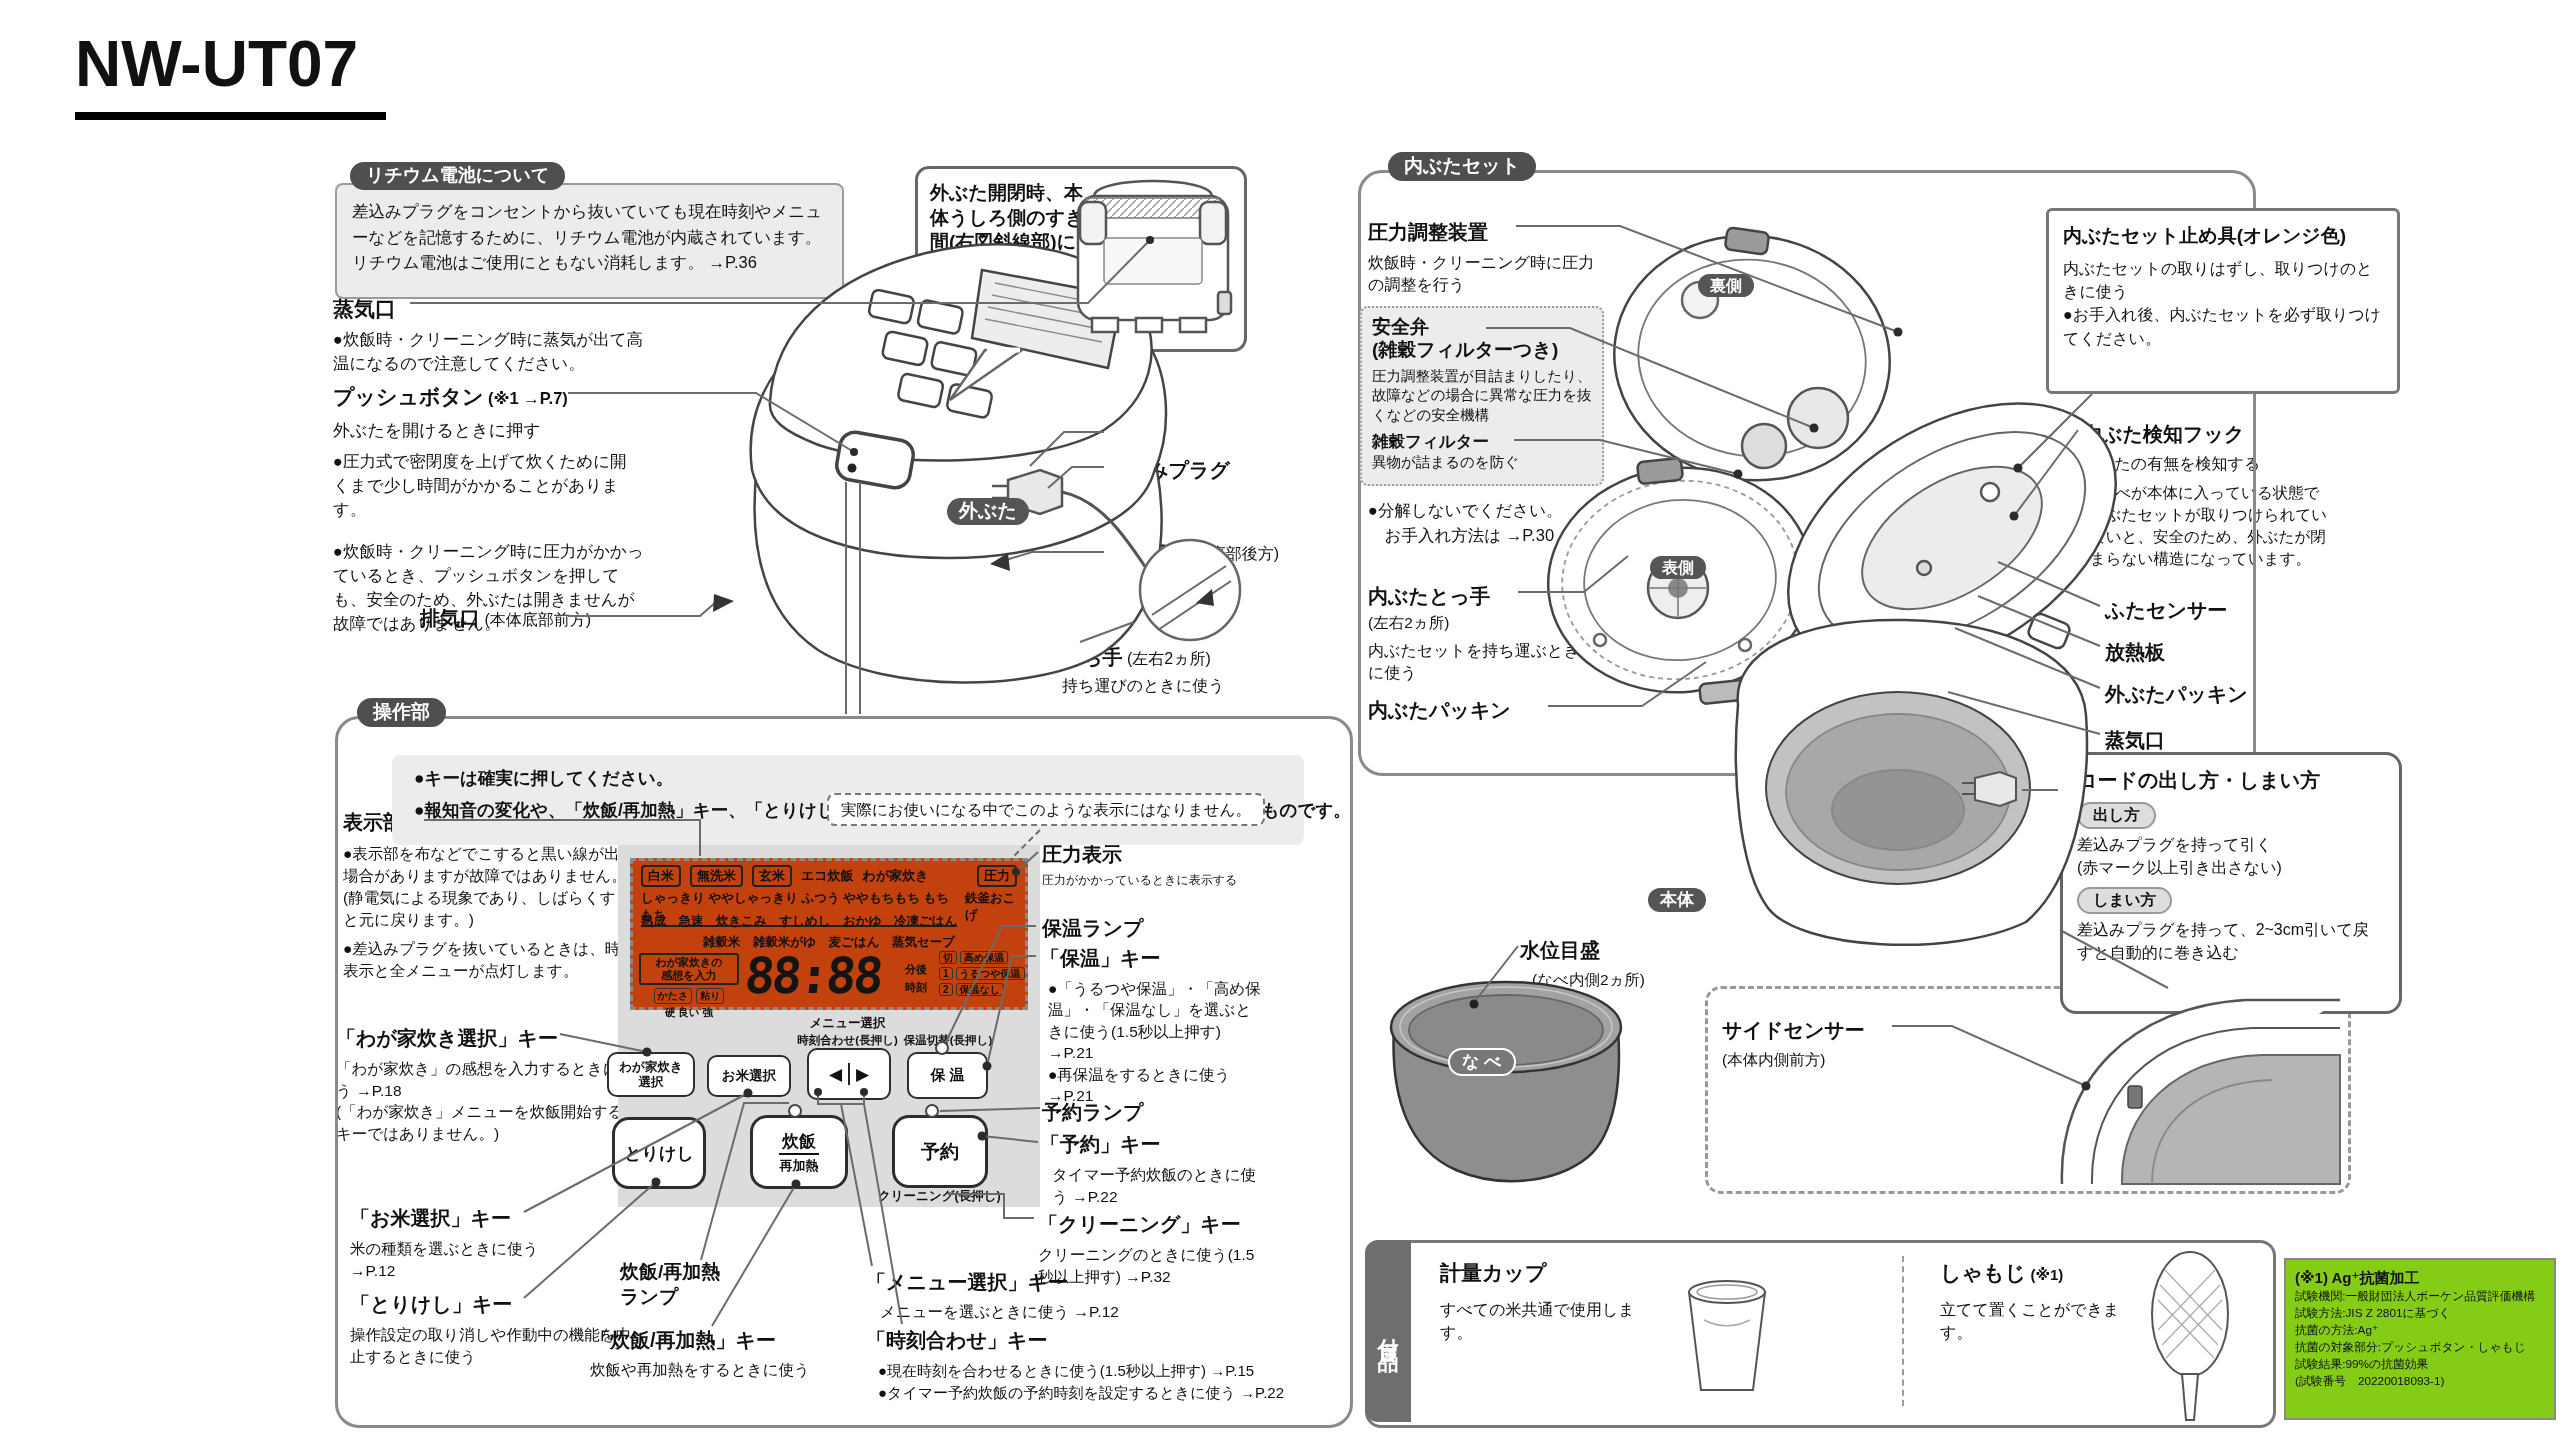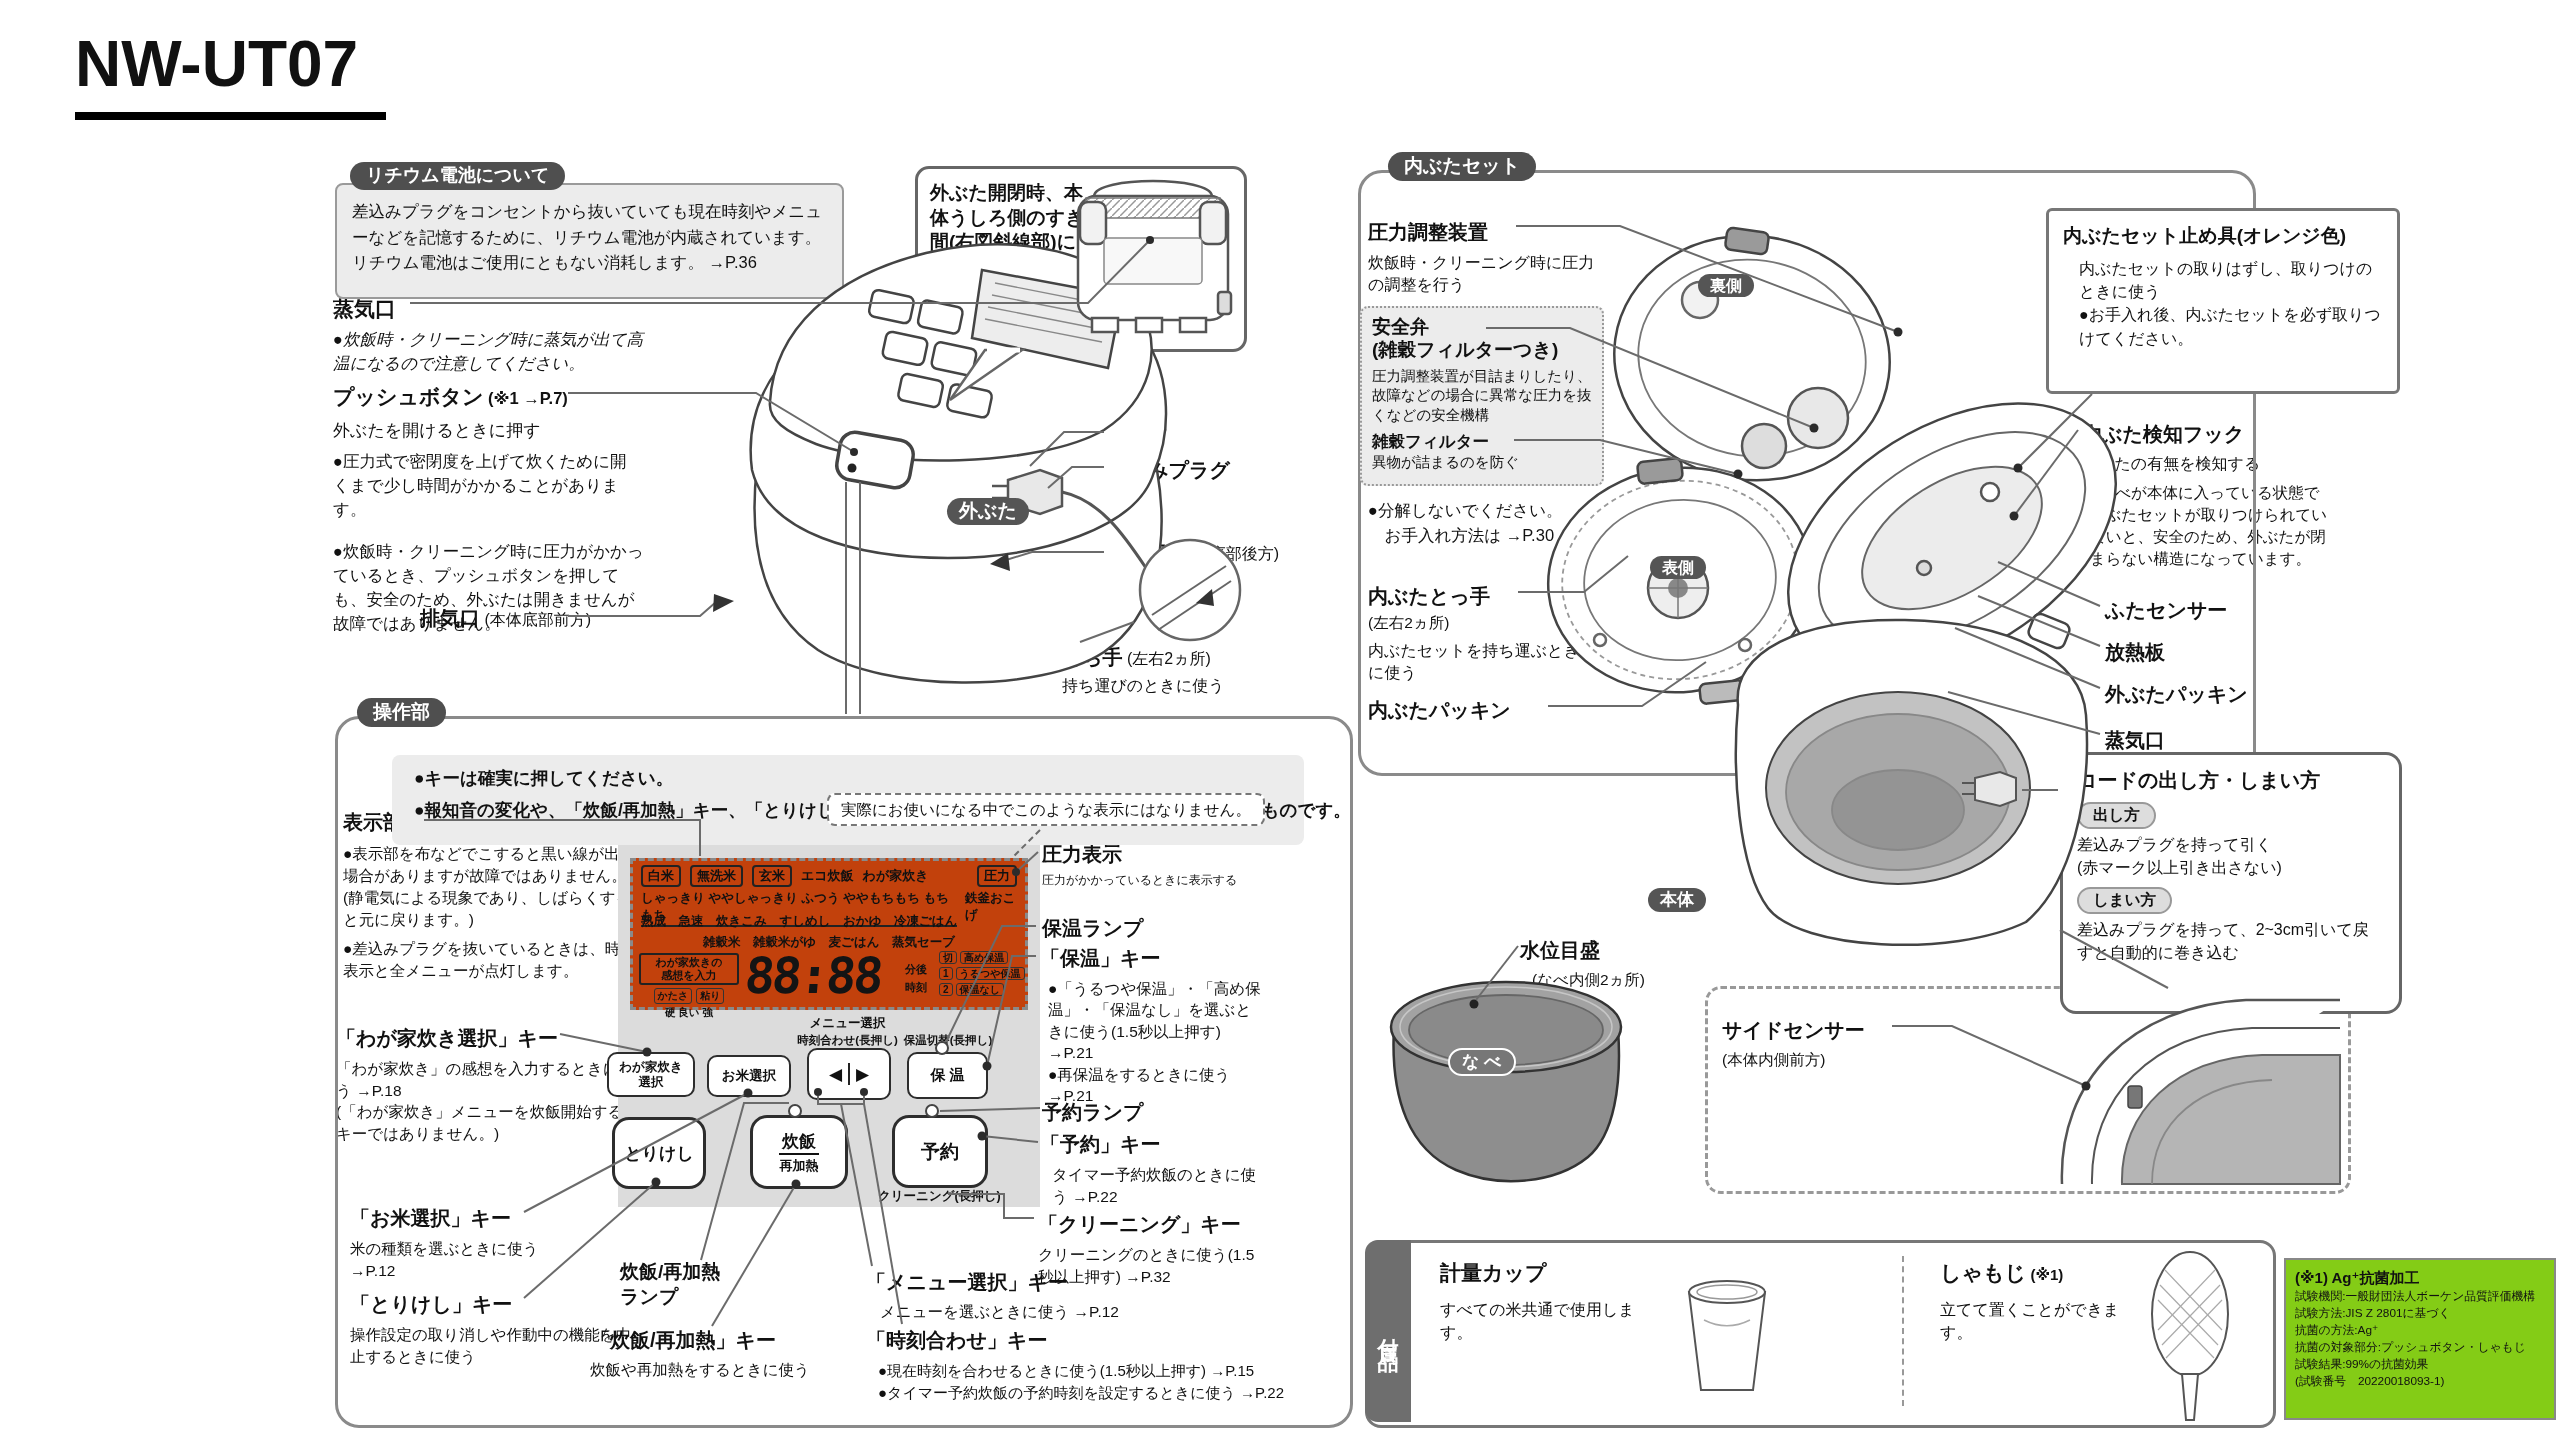--- a/index.html
+++ b/index.html
@@ -33,21 +33,21 @@
 <div id="canvas">
 
   <div class="t b" style="left:75px;top:24px;font-size:64px;border-bottom:8px solid #000;padding:0 28px 8px 0;">NW-UT07</div>
 
   <div class="graybox" style="left:335px;top:183px;width:505px;height:112px;border:2px solid #9a9a9a;"></div>
   <div class="pill" style="left:350px;top:162px;font-size:18px;">リチウム電池について</div>
   <div class="t pre z2" style="left:352px;top:199px;width:480px;font-size:16.5px;line-height:1.55;">差込みプラグをコンセントから抜いていても現在時刻やメニューなどを記憶するために、リチウム電池が内蔵されています。
 リチウム電池はご使用にともない消耗します。 →P.36</div>
 
   <div class="t b" style="left:333px;top:296px;font-size:21px;">蒸気口</div>
-  <div class="t" style="left:333px;top:328px;width:322px;font-size:16.5px;line-height:1.45;font-style:italic;">●炊飯時・クリーニング時に蒸気が出て高温になるので注意してください。</div>
+  <div class="t" style="left:333px;top:328px;width:322px;font-size:16.5px;line-height:1.45;">●炊飯時・クリーニング時に蒸気が出て高温になるので注意してください。</div>
 
   <div class="t" style="left:333px;top:384px;">
     <span class="b" style="font-size:21px;">プッシュボタン</span>
     <span class="b" style="font-size:16.5px;">(※1 →P.7)</span>
   </div>
   <div class="t" style="left:333px;top:420px;font-size:17px;">外ぶたを開けるときに押す</div>
   <div class="t" style="left:333px;top:450px;width:302px;font-size:16.5px;line-height:1.45;">●圧力式で密閉度を上げて炊くために開くまで少し時間がかかることがあります。</div>
   <div class="t" style="left:333px;top:540px;width:312px;font-size:16.5px;line-height:1.45;">●炊飯時・クリーニング時に圧力がかかっているとき、プッシュボタンを押しても、安全のため、外ぶたは開きませんが故障ではありません。</div>
 
   <div class="t" style="left:420px;top:606px;">
@@ -211,21 +211,21 @@
   <div class="t b" style="left:1368px;top:584px;font-size:20px;">内ぶたとっ手</div>
   <div class="t" style="left:1368px;top:613px;font-size:15.5px;">(左右2ヵ所)</div>
   <div class="t" style="left:1368px;top:640px;width:212px;font-size:16px;line-height:1.4;">内ぶたセットを持ち運ぶときに使う</div>
   <div class="t b" style="left:1368px;top:698px;font-size:20px;">内ぶたパッキン</div>
 
   <div class="badge" style="left:1698px;top:274px;font-size:16px;">裏側</div>
   <div class="badge" style="left:1650px;top:556px;font-size:16px;">表側</div>
 
   <div class="whitebox" style="left:2046px;top:208px;width:354px;height:186px;border:3px solid #777;border-radius:6px;padding:12px 14px;box-sizing:border-box;">
     <div class="b" style="font-size:19px;">内ぶたセット止め具(オレンジ色)</div>
-    <div class="pre" style="font-size:16px;line-height:1.45;margin-top:8px;margin-left:16px;">内ぶたセットの取りはずし、取りつけのときに使う
+    <div class="pre" style="font-size:16px;line-height:1.45;margin-top:8px;">内ぶたセットの取りはずし、取りつけのときに使う
 ●お手入れ後、内ぶたセットを必ず取りつけてください。</div>
   </div>
 
   <div class="t b" style="left:2082px;top:422px;font-size:20px;">内ぶた検知フック</div>
   <div class="t" style="left:2082px;top:454px;font-size:16px;">内ぶたの有無を検知する</div>
   <div class="t" style="left:2090px;top:482px;width:240px;font-size:15.5px;line-height:1.42;">●なべが本体に入っている状態で内ぶたセットが取りつけられていないと、安全のため、外ぶたが閉まらない構造になっています。</div>
   <div class="t b" style="left:2105px;top:598px;font-size:20px;">ふたセンサー</div>
   <div class="t b" style="left:2105px;top:640px;font-size:20px;">放熱板</div>
   <div class="t b" style="left:2105px;top:682px;font-size:20px;">外ぶたパッキン</div>
   <div class="t b" style="left:2105px;top:728px;font-size:20px;">蒸気口</div>

